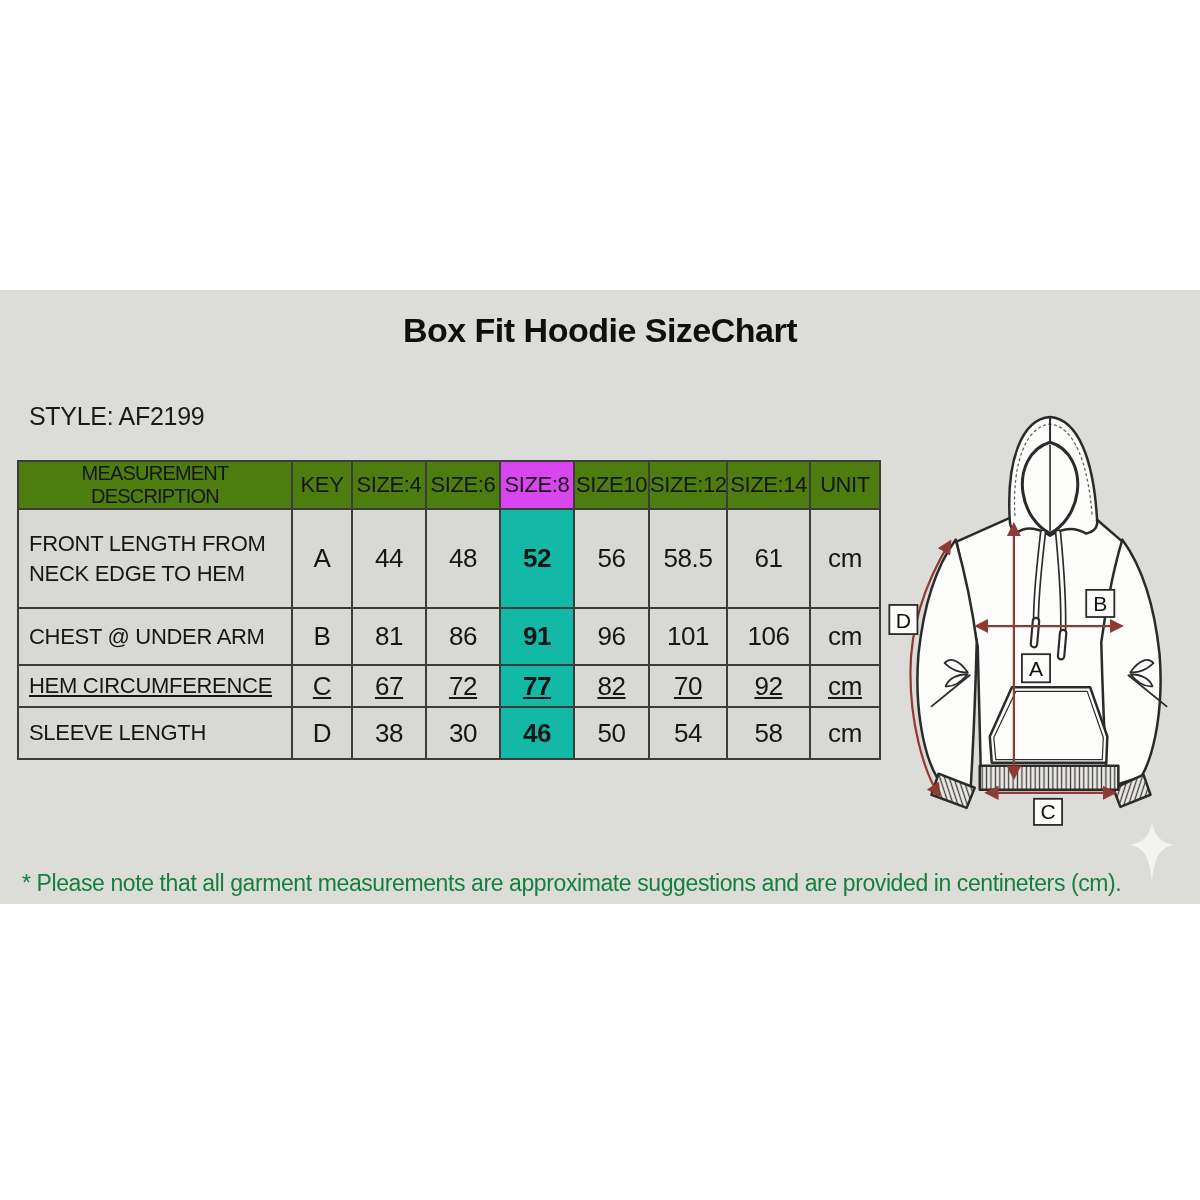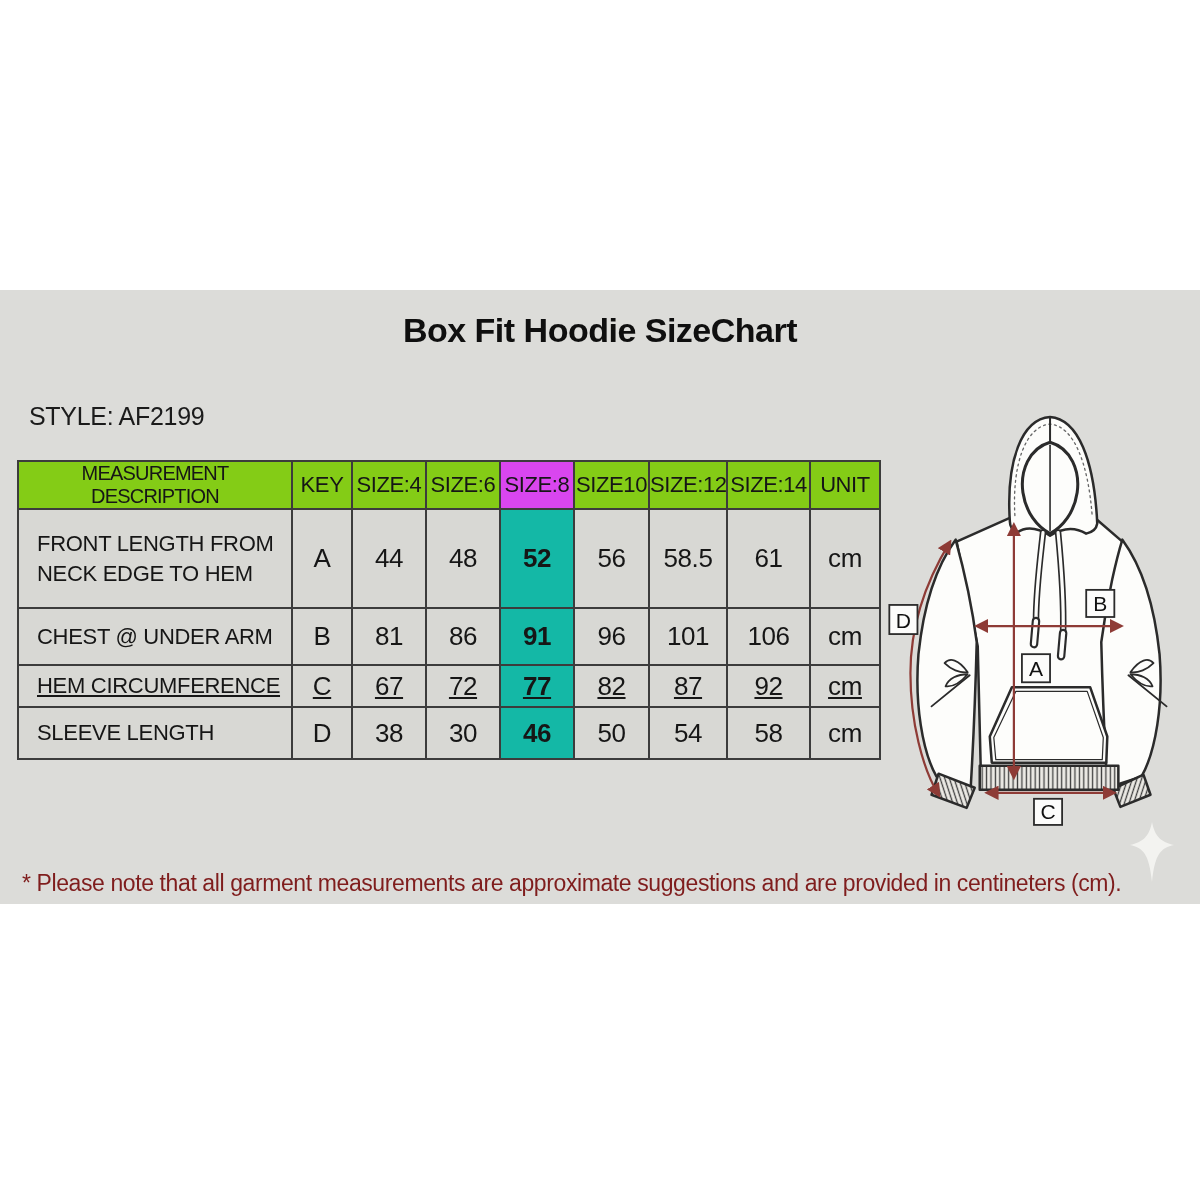--- a/index.html
+++ b/index.html
@@ -22,42 +22,42 @@
   }
   table.size-table {
     position:absolute; left:17px; top:170px; width:862px;
     border-collapse:collapse; table-layout:fixed;
   }
   .size-table th, .size-table td {
     border:2px solid #3c3c3c; background:#d8d8d4; text-align:center;
     padding:0; letter-spacing:-0.4px; font-weight:normal; color:#161616;
     overflow:hidden;
   }
-  .size-table thead th { background:#84cc16; font-size:22px; }
+  .size-table thead th { background:#4d7c0f; font-size:22px; }
   .size-table thead th.c-desc { font-size:20px; letter-spacing:-0.8px; }
   .size-table td { font-size:26px; }
   .size-table td.desc {
-    text-align:left; padding-left:18px; padding-right:4px; font-size:22px;
+    text-align:left; padding-left:10px; padding-right:4px; font-size:22px;
     letter-spacing:-0.3px; line-height:1.35;
   }
   .size-table .hl { background:#14b8a6; }
   .size-table thead th.hl { background:#d946ef; }
   .size-table tbody td.hl { font-weight:bold; }
   tr.r-head { height:48px; }
   tr.r-a { height:99px; }
   tr.r-b { height:57px; }
   tr.r-c { height:42px;text-decoration:underline; }
   tr.r-d { height:52px; }
   .hoodie {
     position:absolute; left:878px; top:105px; width:322px; height:447px;
   }
   .sparkle { position:absolute; left:1128px; top:530px; width:48px; height:64px; }
   .footnote {
     position:absolute; left:22px; top:580px; width:1175px;
-    font-size:23px; letter-spacing:-0.4px; color:#7f1d1d; white-space:nowrap;
+    font-size:23px; letter-spacing:-0.4px; color:#15803d; white-space:nowrap;
   }
 </style>
 </head>
 <body>
 
 <div class="page">
   <div class="panel">
 
     <div class="title">Box Fit Hoodie SizeChart</div>
 
@@ -111,21 +111,21 @@
           <td>106</td>
           <td>cm</td>
         </tr>
         <tr class="r-c">
           <td class="desc">HEM CIRCUMFERENCE</td>
           <td>C</td>
           <td>67</td>
           <td>72</td>
           <td class="hl">77</td>
           <td>82</td>
-          <td>87</td>
+          <td>70</td>
           <td>92</td>
           <td>cm</td>
         </tr>
         <tr class="r-d">
           <td class="desc">SLEEVE LENGTH</td>
           <td>D</td>
           <td>38</td>
           <td>30</td>
           <td class="hl">46</td>
           <td>50</td>

